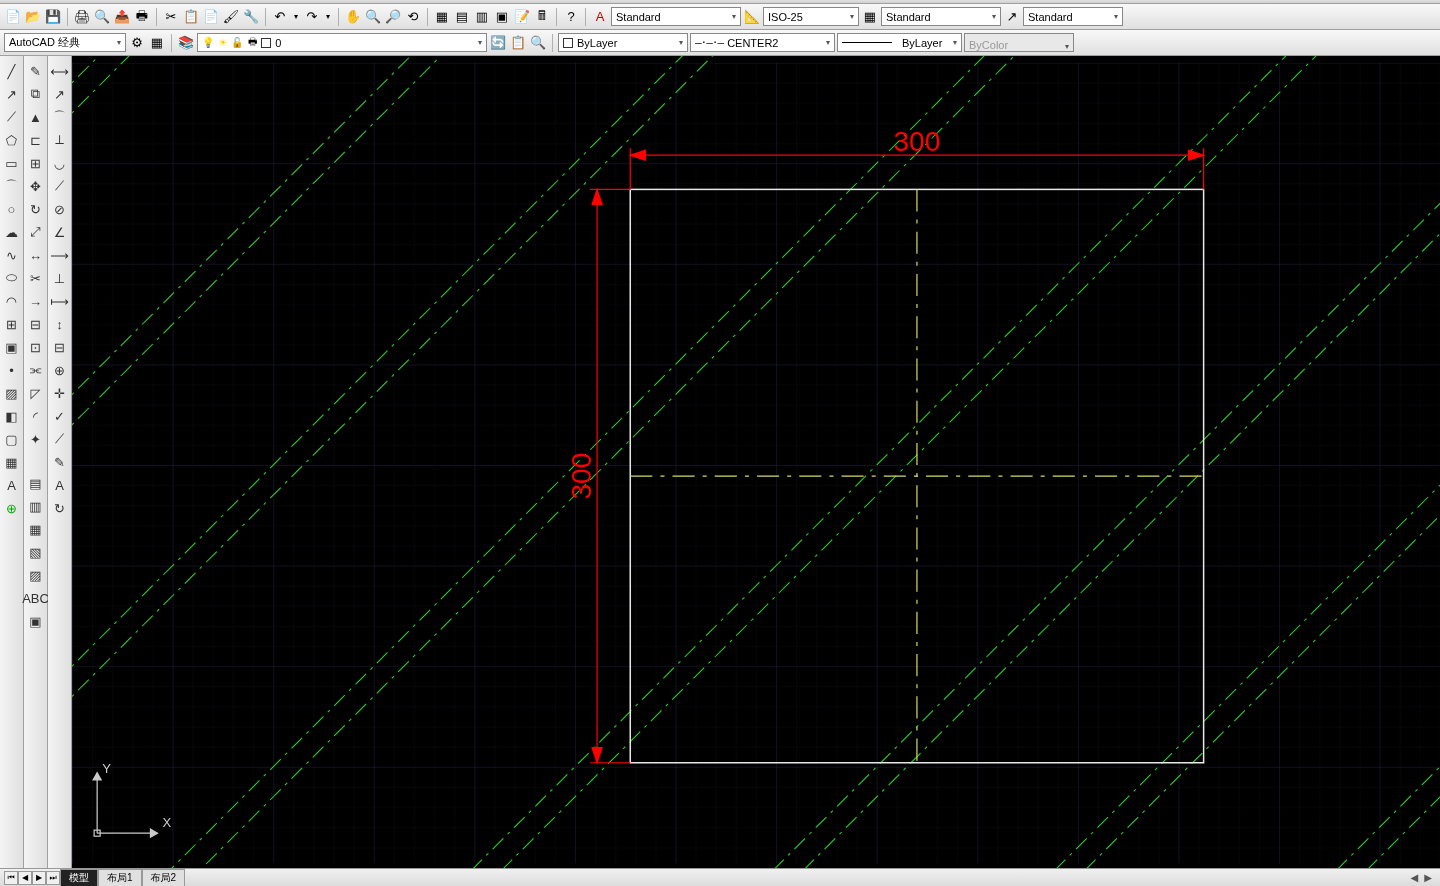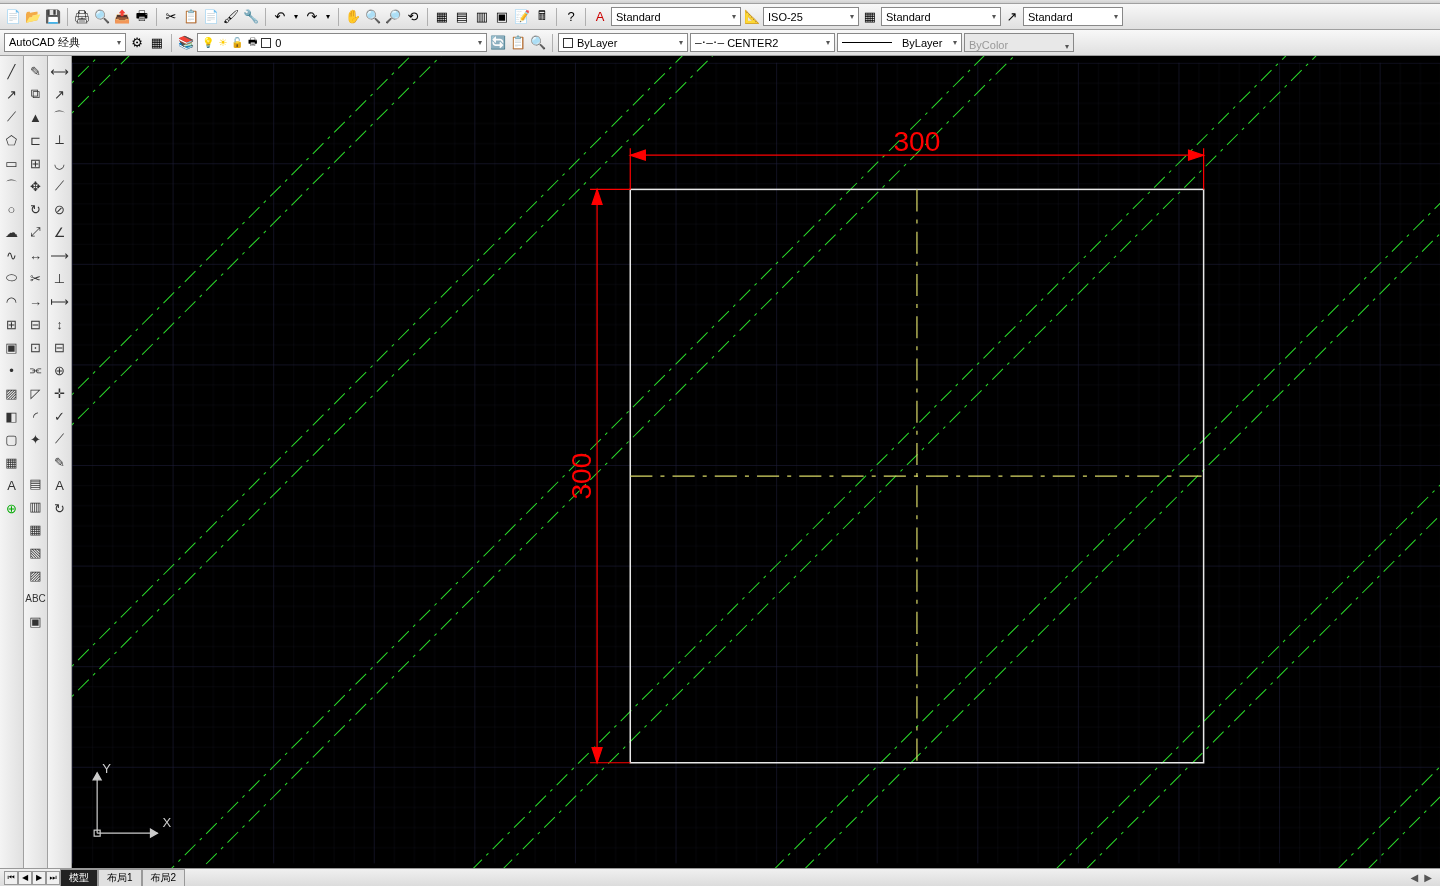--- a/index.html
+++ b/index.html
@@ -306,21 +306,21 @@
       <div class="vicon">⫘</div>
       <div class="vicon">◸</div>
       <div class="vicon">◜</div>
       <div class="vicon">✦</div>
       <div style="height:20px"></div>
       <div class="vicon">▤</div>
       <div class="vicon">▥</div>
       <div class="vicon">▦</div>
       <div class="vicon">▧</div>
       <div class="vicon">▨</div>
-      <div class="vicon" style="font-size:10px">ABC</div>
+      <div class="vicon" style="font-size:13px">ABC</div>
       <div class="vicon">▣</div>
     </div>
 
     <div class="vtoolbar">
       <div class="vicon">⟷</div>
       <div class="vicon">↗</div>
       <div class="vicon">⌒</div>
       <div class="vicon">⟂</div>
       <div class="vicon">◡</div>
       <div class="vicon">⟋</div>

